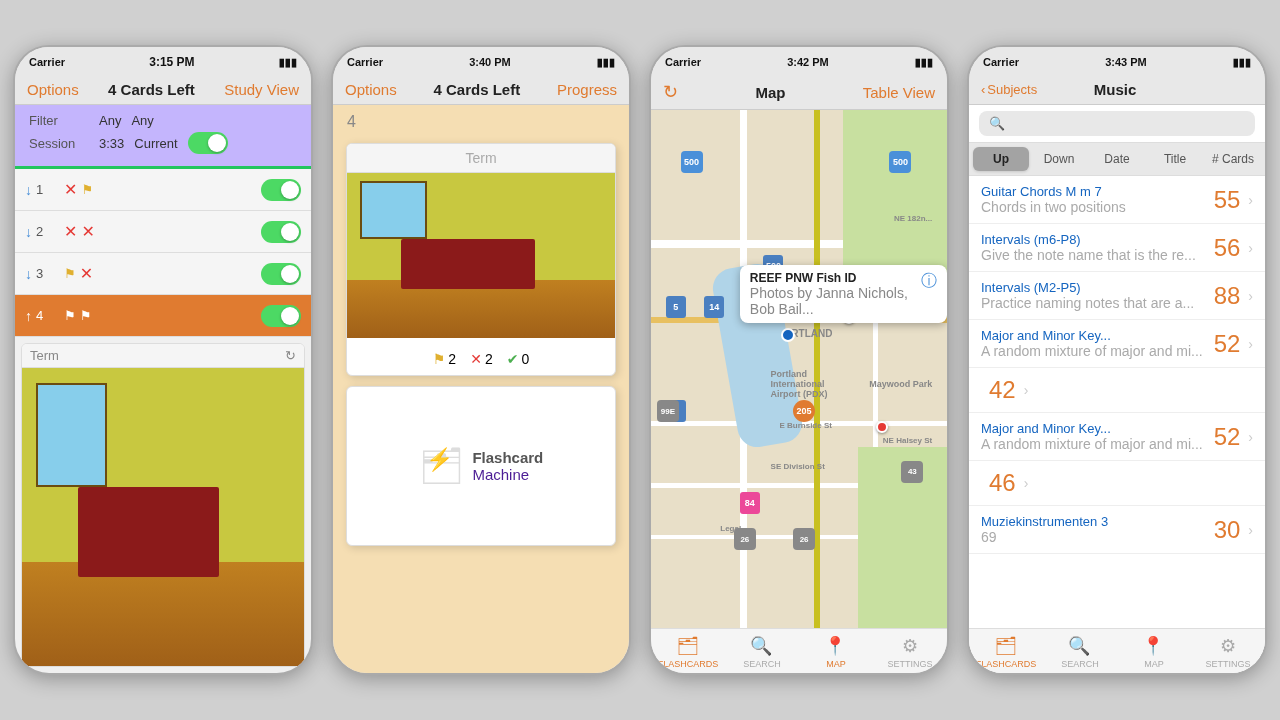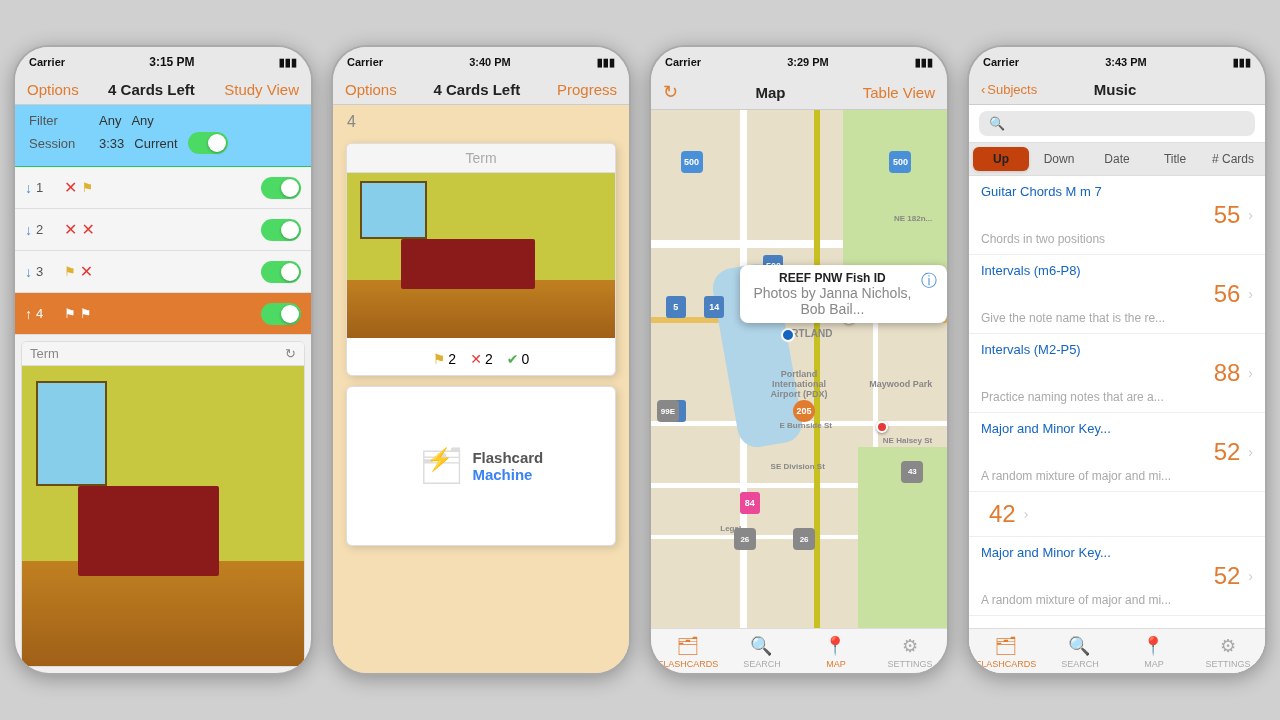--- a/index.html
+++ b/index.html
@@ -60,23 +60,23 @@
       color: #e07b30;
       font-weight: 400;
     }
     .nav-bar .nav-title {
       font-size: 15px;
       font-weight: 600;
       color: #222;
       text-align: center;
     }
     .filter-section {
-      background: #7dd3fc;
+      background: #c4b5fd;
       padding: 8px 14px;
-      border-bottom: 1px solid #22c55e;
+      border-bottom: 3px solid #22c55e;
     }
     .filter-row {
       display: flex;
       align-items: center;
       margin-bottom: 4px;
     }
     .filter-label {
       width: 70px;
       font-size: 13px;
       color: #555;
@@ -231,21 +231,20 @@
       align-items: center;
       gap: 8px;
     }
     .bolt { font-size: 28px; color: #e07b30; }
     
     .phone3-content {
       flex: 1;
       background: #e8e0d0;
       position: relative;
       overflow: hidden;
-      text-align: center;
     }
     .map-bg {
       width: 100%;
       height: 100%;
       position: relative;
       background: #e8dfc8;
       overflow: hidden;
     }
     .map-road-h {
       position: absolute;
@@ -369,38 +368,38 @@
     }
     .sort-tab {
       flex: 1;
       text-align: center;
       padding: 5px 2px;
       border-radius: 6px;
       font-size: 12px;
       color: #555;
     }
     .sort-tab.active {
-      background: #c2410c;
+      background: #a3a3a3;
       color: #222;
       font-weight: 600;
       box-shadow: 0 1px 3px rgba(0,0,0,0.15);
     }
     .subjects-list {
       flex: 1;
       overflow: hidden;
     }
     .subject-row {
       display: flex;
       align-items: center;
       padding: 8px 12px;
       border-bottom: 1px solid #eee;
     }
     .subject-info { flex: 1; min-width: 0; }
     .subject-title { font-size: 13px; color: #1565c0; font-weight: 400; white-space: nowrap; overflow: hidden; text-overflow: ellipsis; }
-    .subject-sub { font-size: 12px; color: #aaa; white-space: nowrap; overflow: hidden; text-overflow: ellipsis; margin-top: 33px; }
+    .subject-sub { font-size: 14px; color: #aaa; white-space: nowrap; overflow: hidden; text-overflow: ellipsis; }
     .subject-count { font-size: 24px; color: #e07b30; font-weight: 300; margin: 0 8px; }
     .subject-chevron { color: #ccc; font-size: 14px; }
     .nav-back { display: flex; align-items: center; color: #e07b30; font-size: 13px; gap: 2px; }
   </style>
 </head>
 <body>
 
 <div class="phones-container">
 
   <div class="phone">
@@ -532,31 +531,31 @@
       </div>
 
       <div class="flashcard2">
         <div class="flashcard-machine-logo">
           <div style="position:relative;display:inline-block">
             <span style="font-size:36px;color:#ddd">🗂</span>
             <span class="bolt" style="position:absolute;top:2px;left:8px;font-size:22px">⚡</span>
           </div>
           <div>
             <div style="font-size:15px;font-weight:600;color:#555">Flashcard</div>
-            <div style="font-size:15px;font-weight:700;color:#3b82f6">Machine</div>
+            <div style="font-size:15px;font-weight:400;color:#4c1d95">Machine</div>
           </div>
         </div>
       </div>
     </div>
   </div>
 
   <div class="phone">
     <div class="status-bar">
       <span>Carrier</span>
-      <span>3:29 PM</span>
+      <span>3:42 PM</span>
       <span>▮▮▮</span>
     </div>
     <div class="nav-bar">
       <span class="nav-btn" style="font-size:18px">↻</span>
       <span class="nav-title">Map</span>
       <span class="nav-btn">Table View</span>
     </div>
 
     <div class="phone3-content">
       <div class="map-bg">

